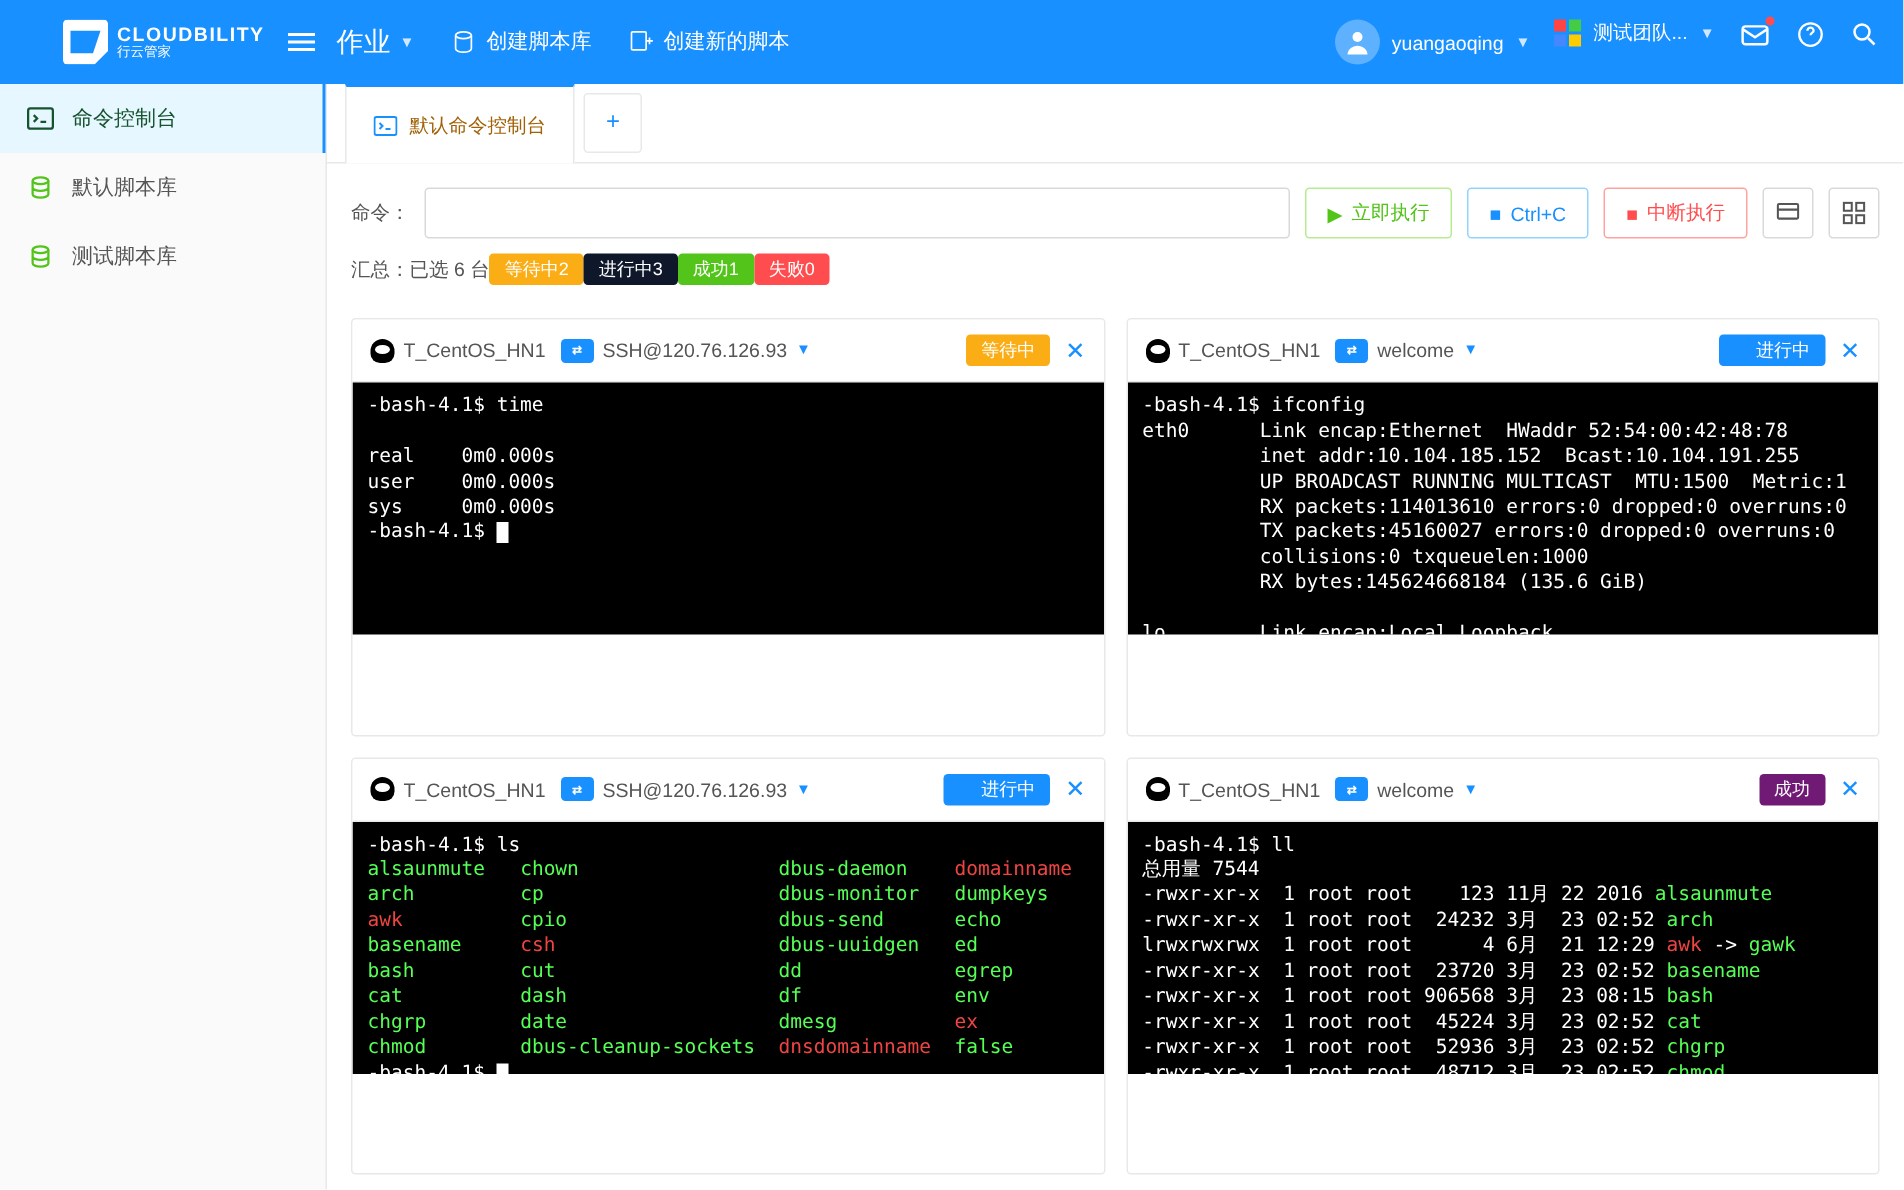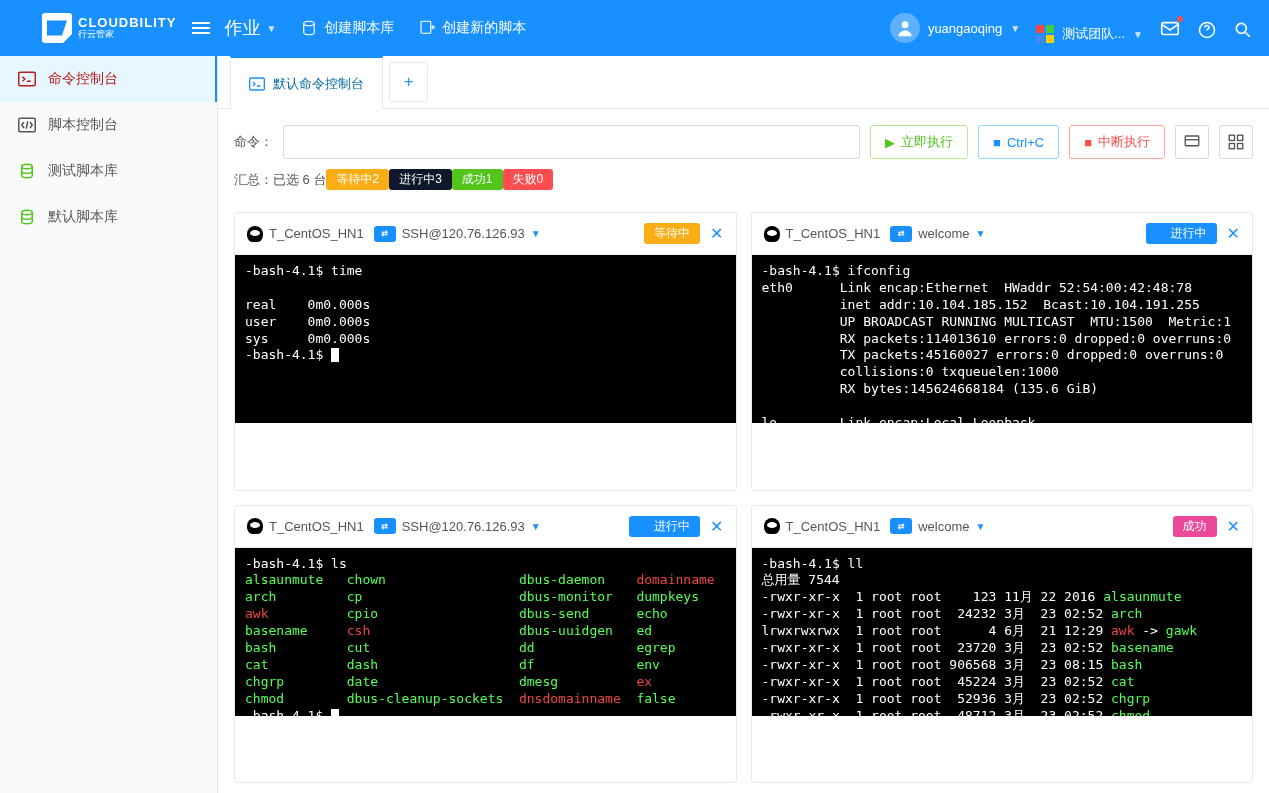--- a/index.html
+++ b/index.html
@@ -11,41 +11,41 @@
 .logo-icon { width: 30px; height: 30px; background: #fff; margin-right: 6px; display: inline-flex; align-items: center; justify-content: center; border-radius: 3px; clip-path: polygon(0 0, 100% 0, 100% 70%, 70% 100%, 0 100%); }
 .logo-text { display: flex; flex-direction: column; line-height: 1.1; }
 .logo-main { font-weight: bold; font-size: 13px; letter-spacing: 1px; }
 .logo-sub { font-size: 9px; }
 .menu-toggle { display: flex; flex-direction: column; gap: 3px; margin-right: 14px; cursor: pointer; }
 .menu-toggle span { width: 18px; height: 2px; background: #fff; }
 .header-title { font-size: 18px; margin-right: 6px; }
 .chev-down { font-size: 10px; margin-right: 24px; opacity: 0.8; }
 .header-btn { display: flex; align-items: center; gap: 6px; margin-right: 24px; cursor: pointer; font-size: 14px; }
 .icon-db { width: 18px; height: 18px; }
-.header-right { margin-left: auto; display: flex; align-items: flex-end; gap: 16px; }
+.header-right { margin-left: auto; display: flex; align-items: flex-start; gap: 16px; }
 .avatar { width: 30px; height: 30px; border-radius: 50%; background: rgba(255,255,255,0.3); display: flex; align-items: center; justify-content: center; }
 .team-icon { display: grid; grid-template-columns: 8px 8px; gap: 2px; }
 .team-icon span:nth-child(1){ background:#f44; } .team-icon span:nth-child(2){ background:#4c4; }
 .team-icon span:nth-child(3){ background:#48f; } .team-icon span:nth-child(4){ background:#fc0; }
 .team-icon span { width: 8px; height: 8px; }
 .bell { position: relative; }
 .bell-dot { position: absolute; top: -3px; right: -3px; width: 8px; height: 8px; background: #ff4d4f; border-radius: 50%; border: 1px solid #1890ff; }
 
 
 .container { display: flex; height: calc(100vh - 56px); }
 .sidebar { width: 218px; background: #fafafa; border-right: 1px solid #e8e8e8; }
 .sidebar-item { display: flex; align-items: center; gap: 12px; padding: 14px 18px; cursor: pointer; color: #555; font-size: 14px; }
-.sidebar-item.active { background: #e6f7ff; color: #b91c1c; border-right: 2px solid #1890ff; }
+.sidebar-item.active { background: #e6f7ff; color: #14532d; border-right: 2px solid #1890ff; }
 .sidebar-icon { width: 18px; height: 18px; display: inline-flex; align-items: center; justify-content: center; }
 
 
 .main { flex: 1; display: flex; flex-direction: column; overflow: hidden; }
 .tabs { display: flex; border-bottom: 1px solid #e8e8e8; padding: 0 12px; background: #fff; }
 .tab { display: flex; align-items: center; gap: 8px; padding: 14px 18px; border: 1px solid transparent; border-bottom: none; cursor: pointer; color: #555; }
-.tab.active { border-color: #e8e8e8; color: #0369a1; border-top: 2px solid #1890ff; margin-bottom: -1px; background: #fff; text-align: right; }
+.tab.active { border-color: #e8e8e8; color: #a16207; border-top: 2px solid #1890ff; margin-bottom: -1px; background: #fff; text-align: right; }
 .tab-add { padding: 10px 14px; color: #1890ff; font-size: 16px; border: 1px solid #e8e8e8; margin: 6px 0 6px 6px; border-radius: 3px; cursor: pointer; align-self: center; }
 
 .cmd-bar { display: flex; align-items: center; padding: 16px 16px 10px; gap: 10px; }
 .cmd-label { color: #555; }
 .cmd-input { flex: 1; height: 34px; border: 1px solid #d9d9d9; border-radius: 3px; padding: 0 10px; }
 .btn { height: 34px; padding: 0 14px; border: 1px solid; border-radius: 3px; background: #fff; cursor: pointer; display: inline-flex; align-items: center; gap: 6px; font-size: 13px; }
 .btn-green { color: #52c41a; border-color: #b7eb8f; }
 .btn-blue { color: #1890ff; border-color: #91d5ff; }
 .btn-red { color: #ff4d4f; border-color: #ffa39e; }
 .icon-btn { width: 34px; justify-content: center; padding: 0; border-color: #d9d9d9; color: #555; }
@@ -61,21 +61,21 @@
 .term { border: 1px solid #e8e8e8; border-radius: 3px; display: flex; flex-direction: column; overflow: hidden; }
 .term-header { display: flex; align-items: center; padding: 10px 12px; gap: 10px; background: #fff; border-bottom: 1px solid #e8e8e8; }
 .term-title { display: flex; align-items: center; gap: 6px; color: #555; }
 .term-conn { display: flex; align-items: center; gap: 6px; color: #555; }
 .linux-icon { width: 16px; height: 16px; display: inline-block; background: #000; border-radius: 50% 50% 40% 40%; position: relative; }
 .linux-icon::after { content: ''; position: absolute; top: 4px; left: 3px; width: 10px; height: 6px; background: #fff; border-radius: 50%; }
 .ssh-icon { width: 22px; height: 16px; background: #1890ff; border-radius: 3px; display: inline-flex; align-items: center; justify-content: center; color: #fff; font-size: 8px; font-weight: bold; }
 .term-badge { margin-left: auto; padding: 2px 10px; border-radius: 3px; color: #fff; font-size: 12px; }
 .badge-wait { background: #faad14; }
 .badge-running { background: #1890ff; padding-left: 25px; }
-.badge-success { background: #ec4899; }
+.badge-success { background: #701a75; }
 .term-close { color: #1890ff; cursor: pointer; font-size: 16px; }
 
 .term-body { background: #000; color: #fff; font-family: Consolas, monospace; font-size: 13px; padding: 8px 10px; height: 168px; overflow: hidden; line-height: 1.3; white-space: pre; }
 .g { color: #5f5; }
 .c { color: #ef4444; }
 .cursor { display: inline-block; width: 8px; height: 14px; background: #fff; vertical-align: text-bottom; }
 
 svg { width: 100%; height: 100%; }
 </style>
 </head>
@@ -171,44 +171,35 @@
           <span class="sidebar-icon">
             <svg viewBox="0 0 24 20" fill="none" stroke="currentColor" stroke-width="2">
               <rect x="1" y="1" width="22" height="18" rx="2"></rect>
               <path d="M6 7l3 3-3 3M12 13h5"></path>
             </svg>
           </span>
           <span>命令控制台</span>
         </div>
         <div class="sidebar-item">
           <span class="sidebar-icon">
-            <svg viewBox="0 0 24 20" fill="none" stroke="currentColor" stroke-width="2">
-              <rect x="1" y="1" width="22" height="18" rx="2"></rect>
-              <path d="M8 6l-3 4 3 4M16 6l3 4-3 4M13 5l-2 10"></path>
+            <svg viewBox="0 0 24 24" fill="none" stroke="#52c41a" stroke-width="2">
+              <ellipse cx="12" cy="6" rx="7" ry="3"></ellipse>
+              <path d="M5 6v12c0 1.7 3.1 3 7 3s7-1.3 7-3V6M5 12c0 1.7 3.1 3 7 3s7-1.3 7-3"></path>
             </svg>
           </span>
-          <span>脚本控制台</span>
+          <span>默认脚本库</span>
         </div>
         <div class="sidebar-item">
           <span class="sidebar-icon">
             <svg viewBox="0 0 24 24" fill="none" stroke="#52c41a" stroke-width="2">
               <ellipse cx="12" cy="6" rx="7" ry="3"></ellipse>
               <path d="M5 6v12c0 1.7 3.1 3 7 3s7-1.3 7-3V6M5 12c0 1.7 3.1 3 7 3s7-1.3 7-3"></path>
             </svg>
           </span>
           <span>测试脚本库</span>
-        </div>
-        <div class="sidebar-item">
-          <span class="sidebar-icon">
-            <svg viewBox="0 0 24 24" fill="none" stroke="#52c41a" stroke-width="2">
-              <ellipse cx="12" cy="6" rx="7" ry="3"></ellipse>
-              <path d="M5 6v12c0 1.7 3.1 3 7 3s7-1.3 7-3V6M5 12c0 1.7 3.1 3 7 3s7-1.3 7-3"></path>
-            </svg>
-          </span>
-          <span>默认脚本库</span>
         </div>
       </div>
   </div>
 
   <div class="main">
     <div class="tabs">
       <div class="tab active">
         <span style="width:16px;height:14px;display:inline-block">
           <svg viewBox="0 0 24 20" fill="none" stroke="#1890ff" stroke-width="2">
               <rect x="1" y="1" width="22" height="18" rx="2"></rect>

